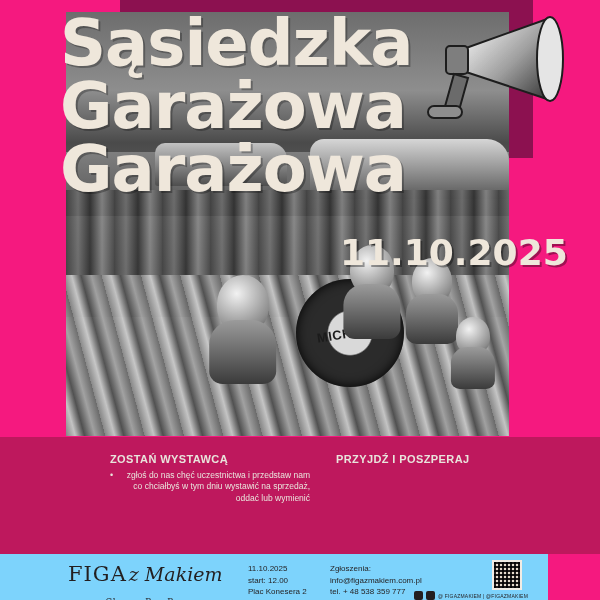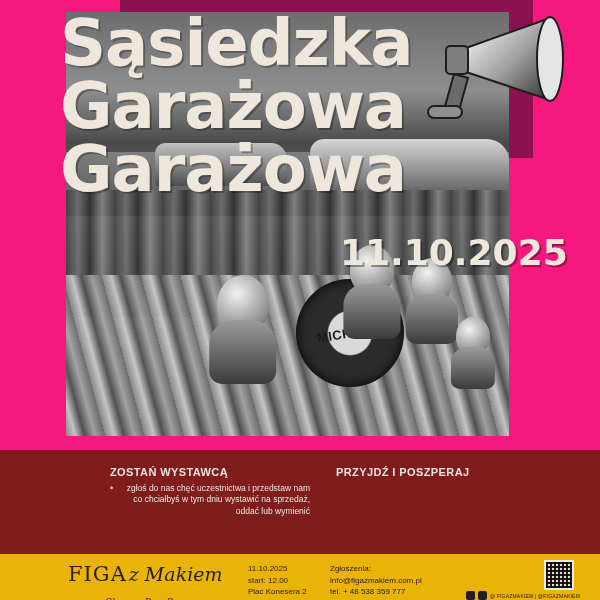--- a/index.html
+++ b/index.html
@@ -121,23 +121,22 @@
     position: absolute; left: 340px; top: 232px;
     font-family: "DejaVu Sans", sans-serif;
     font-weight: bold; font-size: 36px;
     color: #efe7db;
     text-shadow: 2px 2px 0 rgba(0,0,0,.35);
   }
   
   .info {
     position: absolute; left: 0; top: 437px;
     width: 600px; height: 117px;
-    background: #7f1d1d;
+    background: #be185d;
     color: #e9e4dc;
-    margin-top: 13px;
   }
   .col {
     position: absolute; top: 16px;
   }
   .col.left { left: 110px; width: 200px; }
   .col.right { left: 336px; width: 215px; }
   .col h3 {
     font-size: 11px; font-weight: bold; letter-spacing: .4px;
     margin-bottom: 5px;
   }
@@ -146,22 +145,22 @@
     position: relative;
     font-size: 8.5px; line-height: 1.35;
     padding-left: 8px; margin-bottom: 3px; text-align: right;
   }
   .col li:before {
     content: "•"; position: absolute; left: 0; top: -1px; font-size: 9px;
   }
   
   .footer {
     position: absolute; left: 0; top: 554px;
-    width: 600px; height: 46px;
-    background: #eab308;
+    width: 548px; height: 46px;
+    background: #7dd3fc;
     color: #231f20;
   }
   .logo {
     position: absolute; left: 68px; top: 8px;
     text-align: center;
   }
   .logo .word {
     font-family: "DejaVu Serif", serif;
     font-size: 21px; letter-spacing: 1px;
   }

